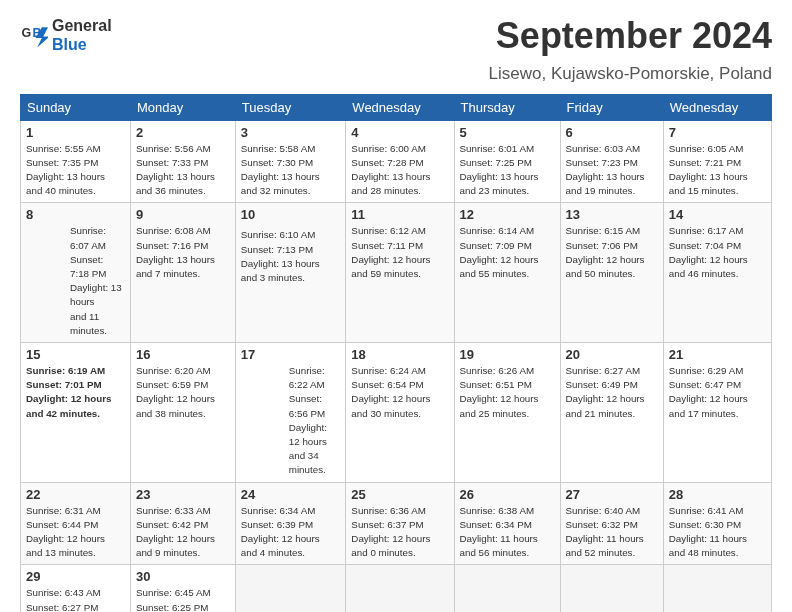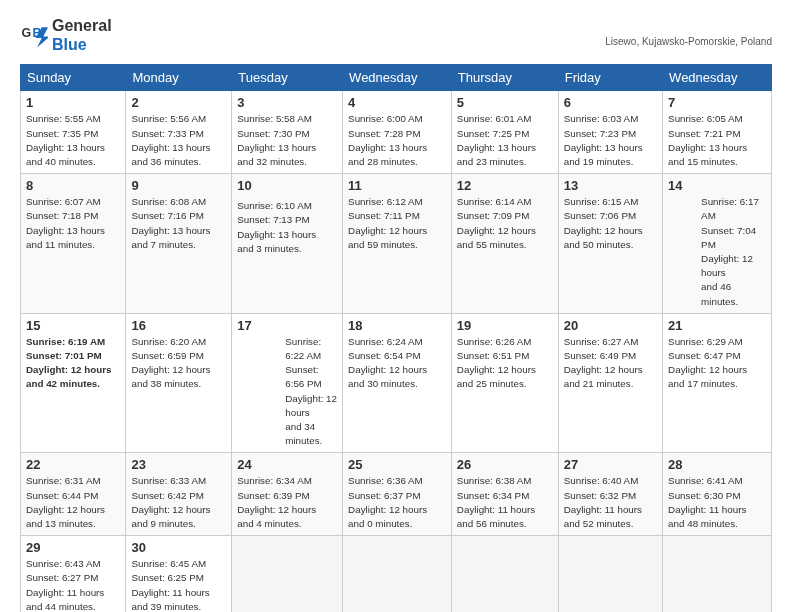--- a/index.html
+++ b/index.html
@@ -33,23 +33,23 @@
     .title-area {
       text-align: right;
     }
     .month-title {
       font-size: 36px;
       font-weight: bold;
       color: #333;
       line-height: 1.1;
     }
     .location {
-      font-size: 10px;
+      font-size: 17px;
       color: #555;
-      margin-top: 20px;
+      margin-top: 8px;
     }
     .calendar-table {
       width: 100%;
       border-collapse: collapse;
       font-size: 10.5px;
       padding-left: 35px;
     }
     .calendar-table th {
       background: #2563a8;
       color: #fff;
@@ -96,20 +96,21 @@
         <text x="2" y="20" font-size="16" font-weight="bold" fill="#333">G</text>
         <text x="16" y="20" font-size="16" font-weight="bold" fill="#1a6bbf">B</text>
         <polygon points="28,8 36,8 30,20 38,20 22,34 28,22 20,22" fill="#1a6bbf"></polygon>
       </svg>
       <div>
         <div style="font-size:16px;font-weight:bold;color:#333;line-height:1.2">General</div>
         <div style="font-size:16px;font-weight:bold;color:#1a6bbf;line-height:1.2">Blue</div>
       </div>
     </div>
     <div class="title-area">
+      <div class="month-title">September 2024</div>
       <div class="location">Lisewo, Kujawsko-Pomorskie, Poland</div>
     </div>
   </div>
 
   <table class="calendar-table">
     <thead>
       <tr>
       <th>Sunday</th>
           <th>Monday</th>
           <th>Tuesday</th>
@@ -167,21 +168,21 @@
             <span class="day-number">7</span>
             <div class="day-info" style="white-space: pre-line;">Sunrise: 6:05 AM
 Sunset: 7:21 PM
 Daylight: 13 hours
 and 15 minutes.</div>
           </td>
         </tr>
         <tr>
           <td>
             <span class="day-number">8</span>
-            <div class="day-info" style="white-space: pre-line;">Sunrise: 6:07 AM
+            <div class="day-info" style="white-space: pre-line; margin-left: 44px;">Sunrise: 6:07 AM
 Sunset: 7:18 PM
 Daylight: 13 hours
 and 11 minutes.</div>
           </td>
           <td>
             <span class="day-number">9</span>
             <div class="day-info" style="white-space: pre-line;">Sunrise: 6:08 AM
 Sunset: 7:16 PM
 Daylight: 13 hours
 and 7 minutes.</div>
@@ -209,21 +210,21 @@
           </td>
           <td>
             <span class="day-number">13</span>
             <div class="day-info" style="white-space: pre-line;">Sunrise: 6:15 AM
 Sunset: 7:06 PM
 Daylight: 12 hours
 and 50 minutes.</div>
           </td>
           <td>
             <span class="day-number">14</span>
-            <div class="day-info" style="white-space: pre-line; margin-left: 33px;">Sunrise: 6:17 AM
+            <div class="day-info" style="white-space: pre-line;">Sunrise: 6:17 AM
 Sunset: 7:04 PM
 Daylight: 12 hours
 and 46 minutes.</div>
           </td>
         </tr>
         <tr>
           <td>
             <span class="day-number">15</span>
             <div class="day-info" style="white-space: pre-line; font-weight: bold;">Sunrise: 6:19 AM
 Sunset: 7:01 PM

